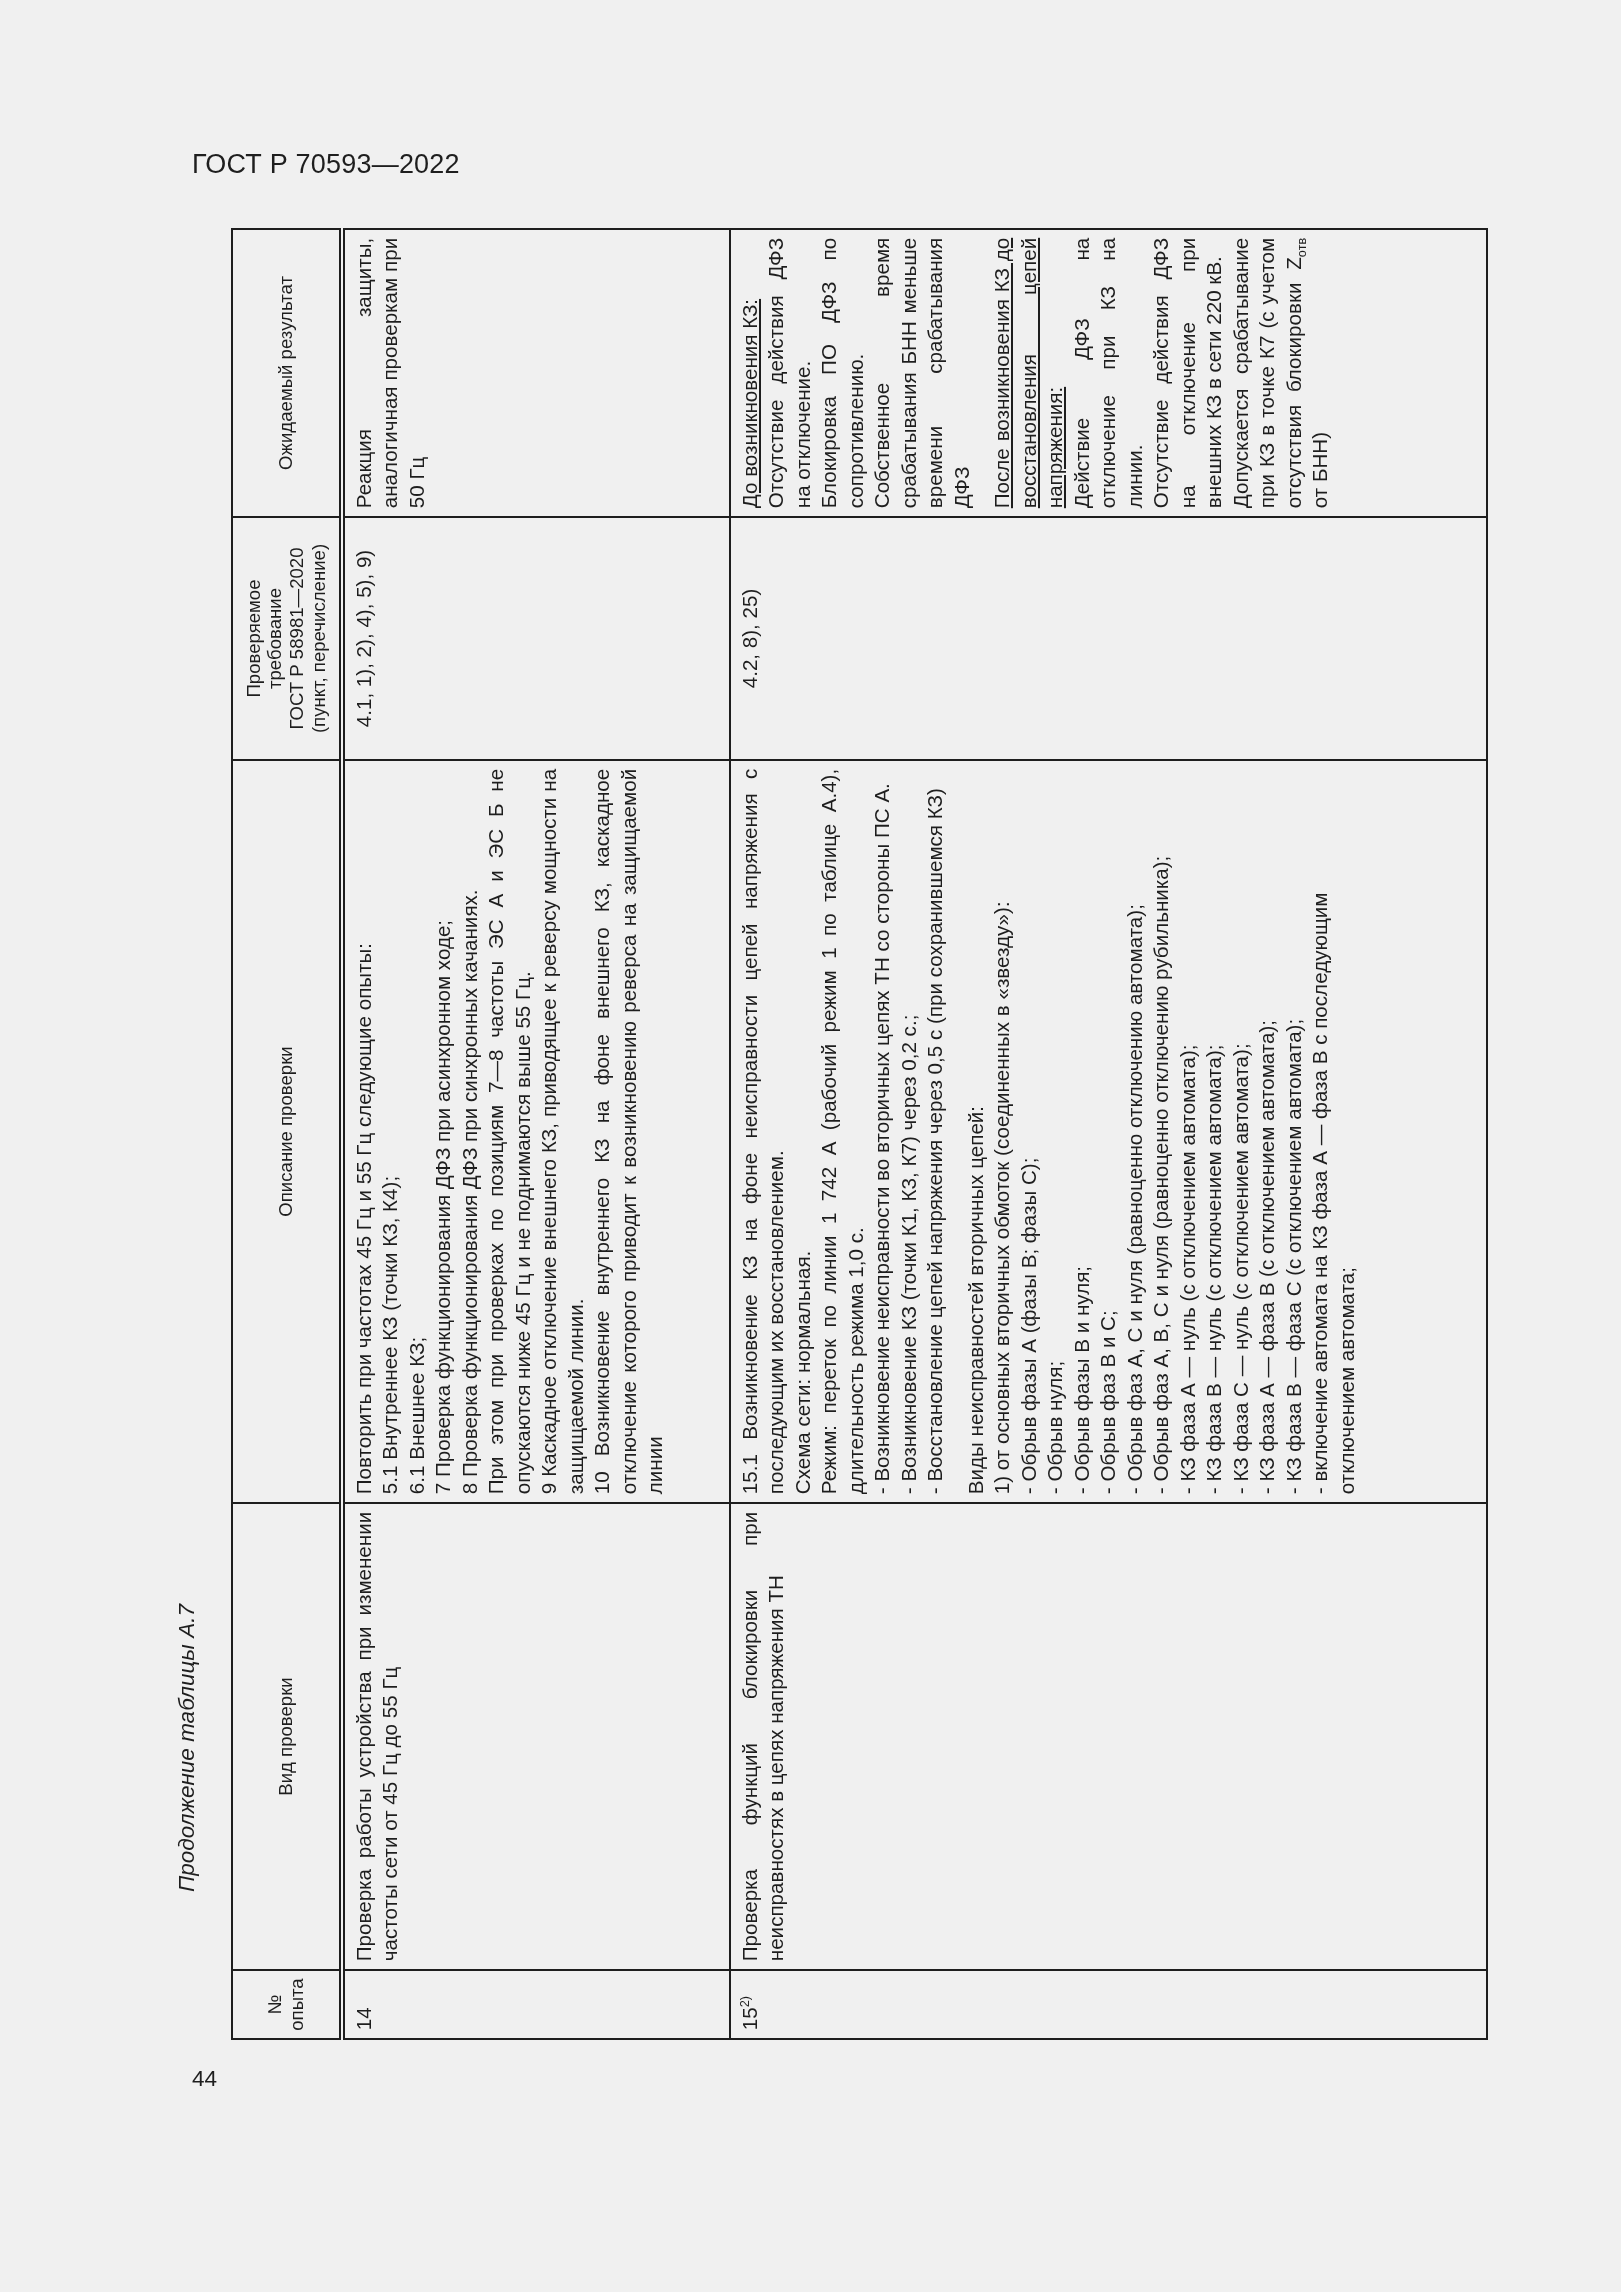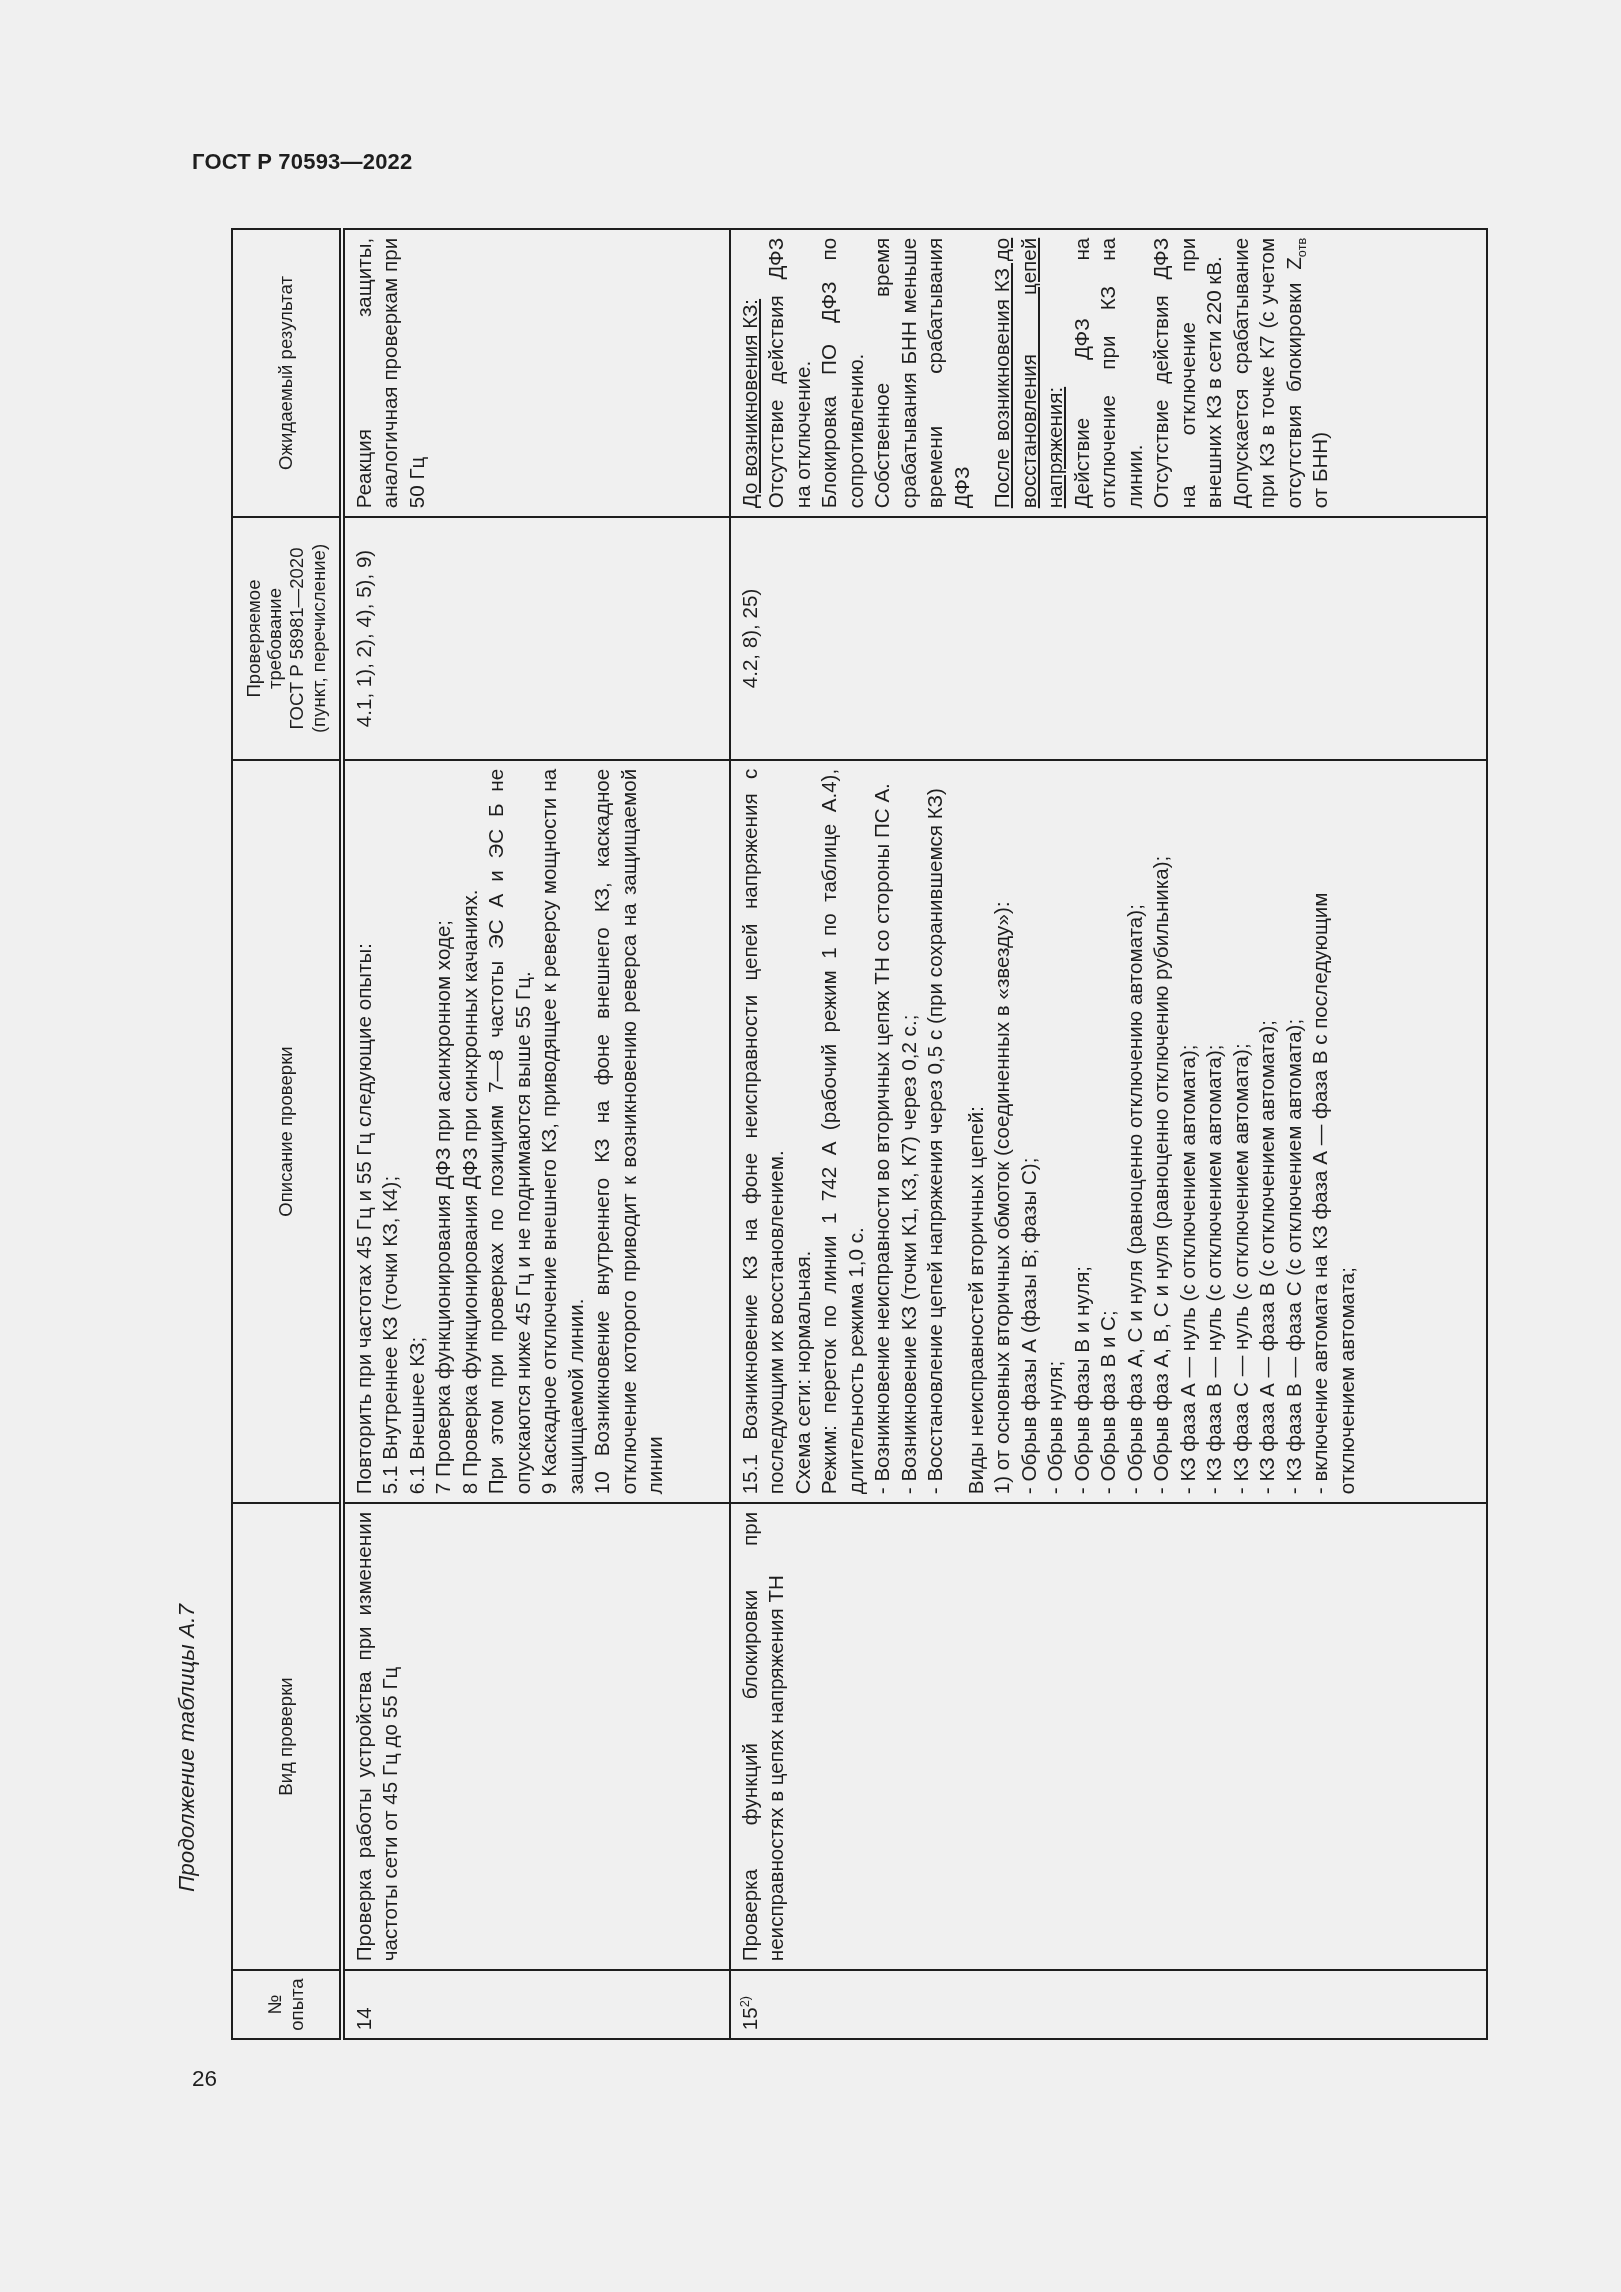--- a/index.html
+++ b/index.html
@@ -1,21 +1,21 @@
 <!DOCTYPE html>
 <html><head>
 <meta charset="utf-8">
 <style>
   html, body { margin:0; padding:0; }
   body {
     width:1621px; height:2293px; background:#f0f0f0; position:relative; overflow:hidden;
     font-family:"Liberation Sans", sans-serif; color:#1e1e1e;
   }
   .doc-code {
-    position:absolute; left:192px; top:149px; font-size:22px; font-weight:bold;
+    position:absolute; left:192px; top:149px; font-size:27px; font-weight:normal;
     letter-spacing:0.2px;
   }
   .continuation {
     position:absolute; left:174px; top:1892px; transform-origin:0 0; transform:rotate(-90deg);
     font-style:italic; font-size:22.5px; white-space:nowrap;
   }
   .page-num { position:absolute; left:192px; top:2066px; font-size:22.5px; }
 
   
   
@@ -48,21 +48,21 @@
   .u { text-decoration:underline; }
   sup { font-size:12.7px; line-height:0; }
   sub { font-size:12.7px; line-height:0; }
   .req { text-align:center; }
 </style>
 </head>
 <body>
 
 <div class="doc-code">ГОСТ Р 70593—2022</div>
 <div class="continuation">Продолжение таблицы А.7</div>
-<div class="page-num">26</div>
+<div class="page-num">44</div>
 
 <div class="table-wrap">
   <table>
     <colgroup>
       <col class="col-num">
         <col class="col-vid">
         <col class="col-desc">
         <col class="col-req">
         <col class="col-res">
     </colgroup>

